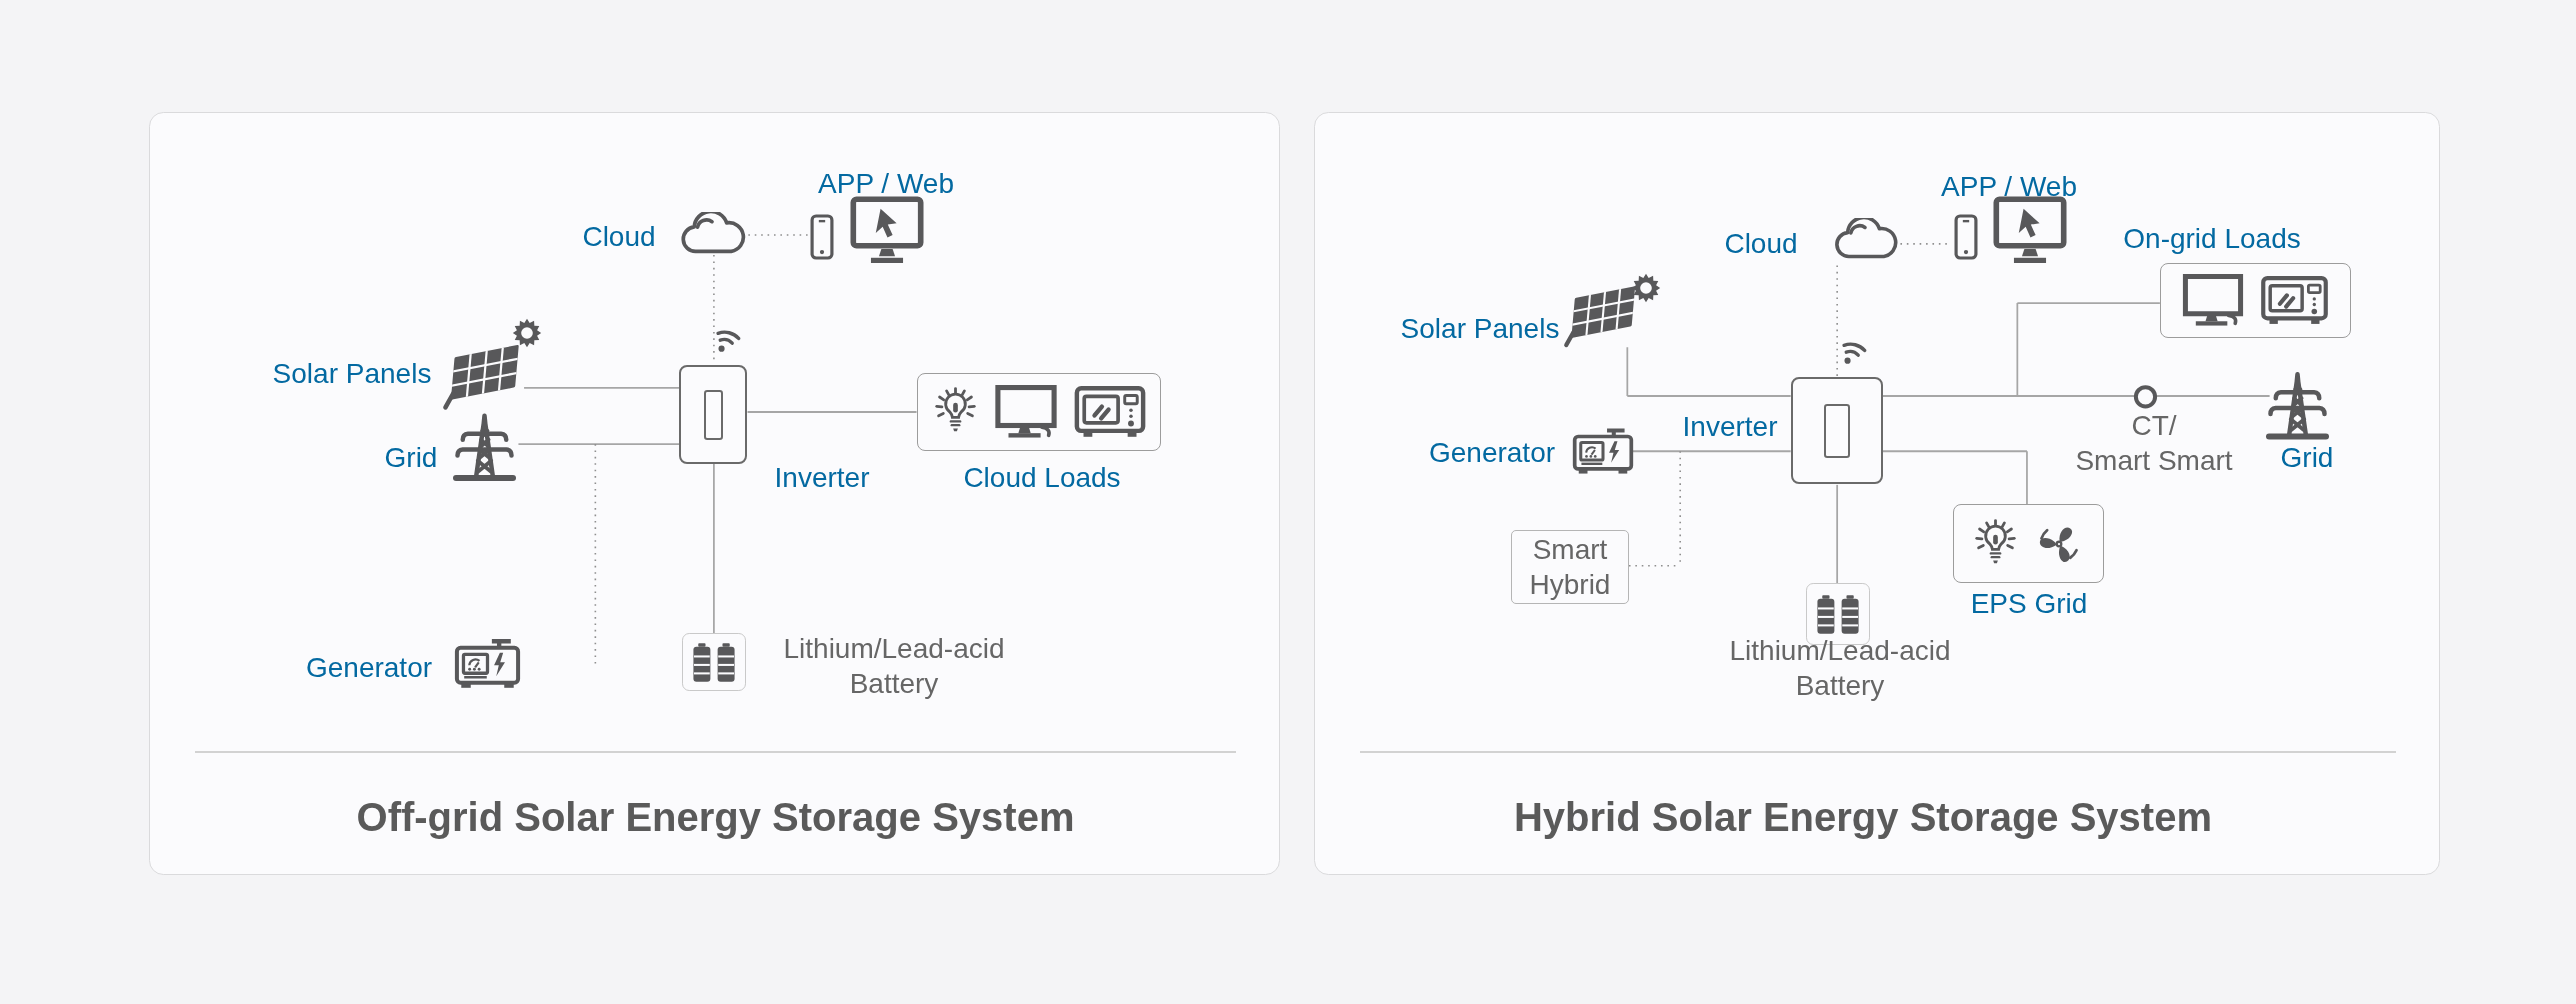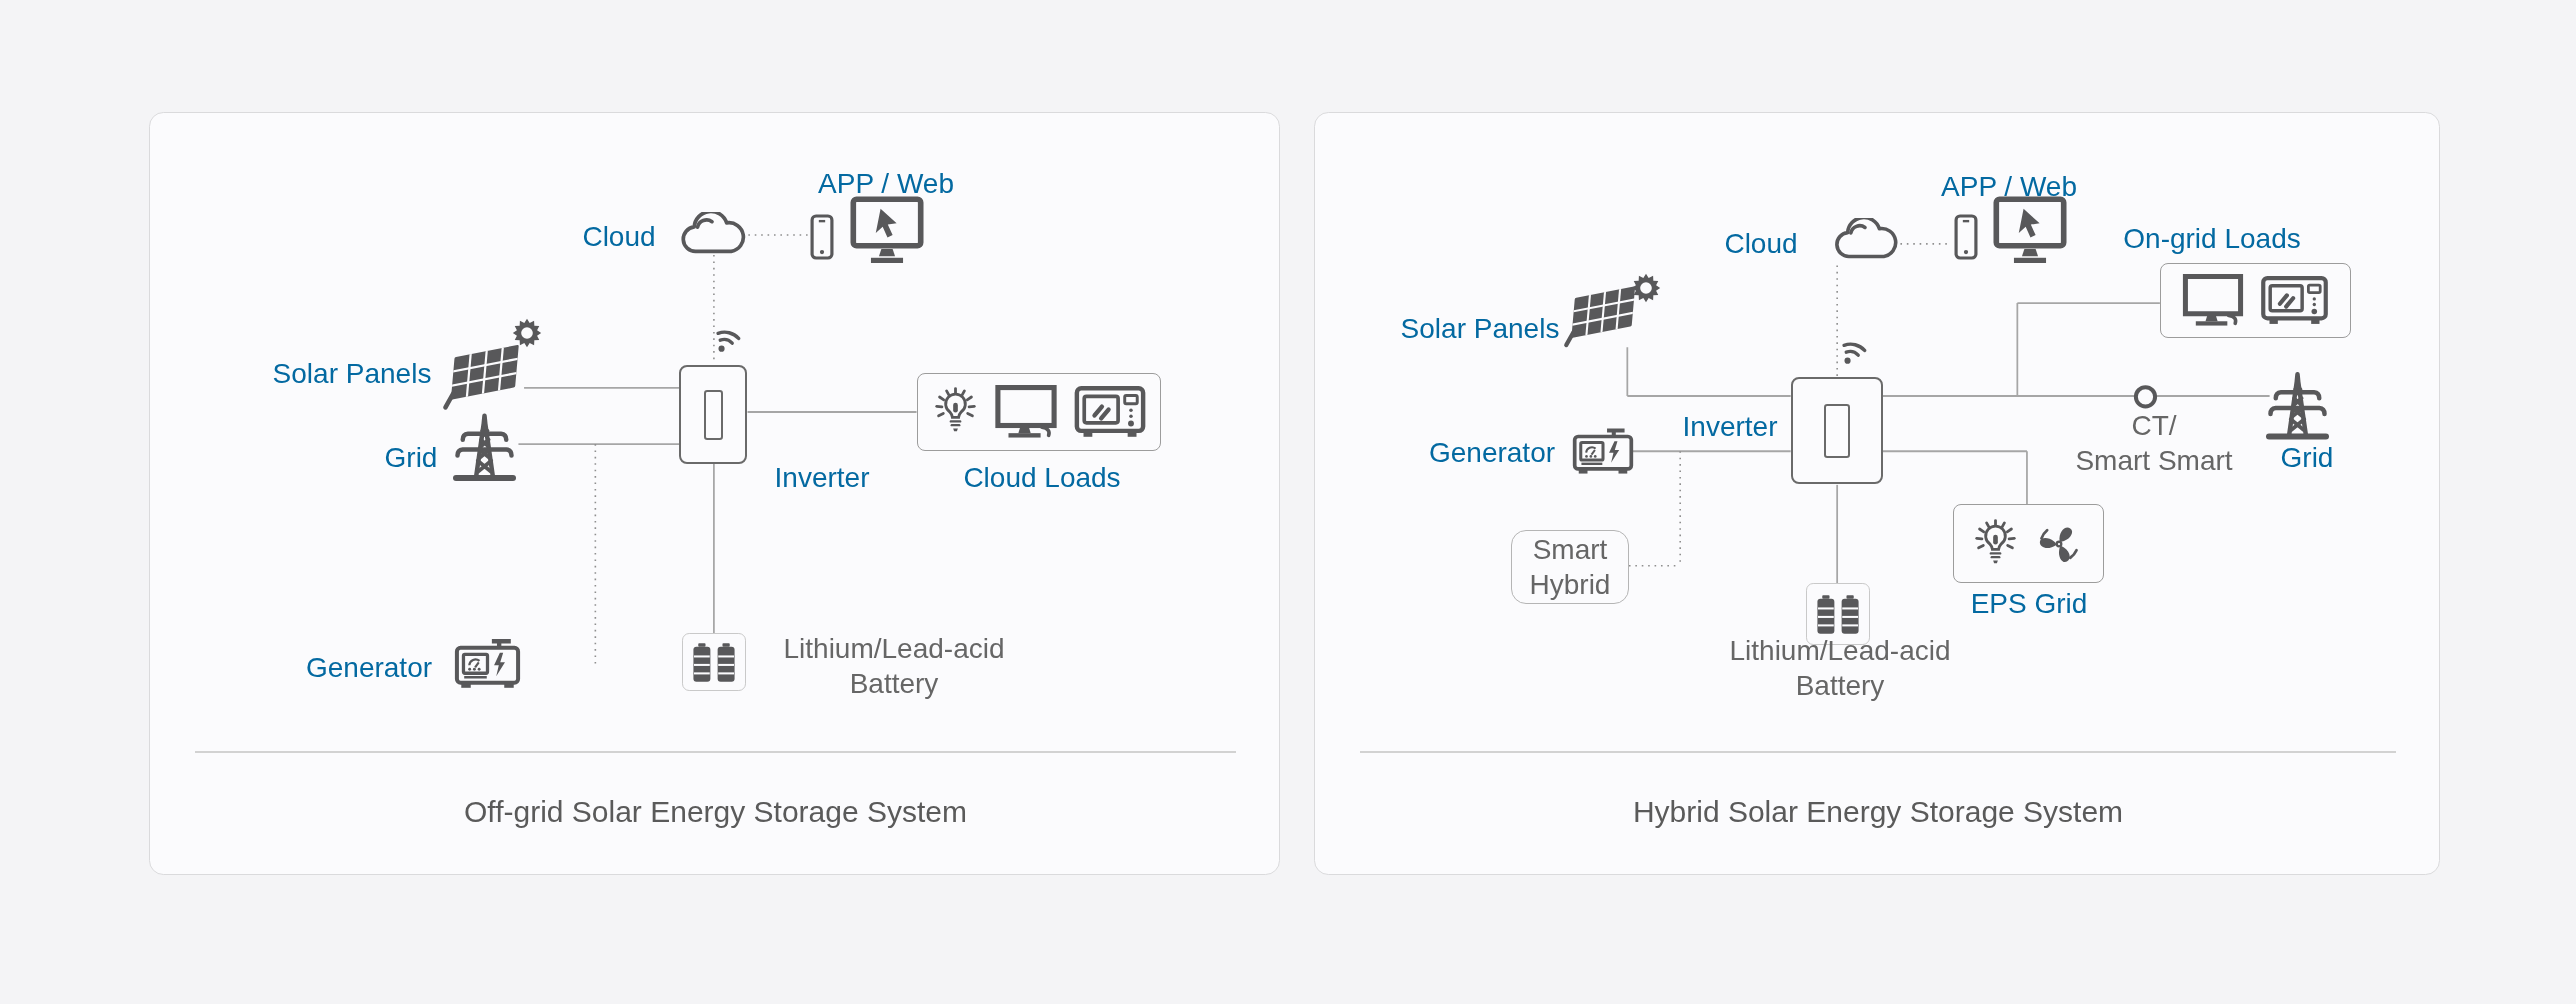--- a/index.html
+++ b/index.html
@@ -35,34 +35,34 @@
     position:absolute;border:1.6px solid #9c9c9c;border-radius:8px;
     box-sizing:border-box;display:flex;align-items:center;justify-content:center;
     gap:16px;background:#fbfbfd;
   }
   .minibox{
     position:absolute;border:1.6px solid #c9c9c9;border-radius:7.2px;
     box-sizing:border-box;display:flex;align-items:center;justify-content:center;
     background:#fbfbfd;
   }
   .textbox{
-    position:absolute;border:1.6px solid #b5b5b5;border-radius:15px;
+    position:absolute;border:1.6px solid #b5b5b5;border-radius:5px;
     box-sizing:border-box;display:flex;flex-direction:column;align-items:center;justify-content:center;
     font-size:28px;color:#666666;line-height:1.25;background:#fbfbfd;
   }
   .inverter{
     position:absolute;border:2.4px solid #6a6a6a;border-radius:8px;
     box-sizing:border-box;background:#fbfbfd;
     display:flex;align-items:center;justify-content:center;
   }
   .inverter .slot{border:2.4px solid #6a6a6a;border-radius:3.2px;box-sizing:border-box;}
   .divider{position:absolute;height:1.6px;background:#d2d2d2;}
   .title{
     position:absolute;text-align:center;
-    font-size:30px;font-weight:400;color:#5a5a5a;white-space:nowrap;
+    font-size:40px;font-weight:700;color:#5a5a5a;white-space:nowrap;
   }
 </style>
 </head>
 <body>
 
 <section class="card" style="left:149px;top:112px;width:1131px;height:763px;">
 
   <svg class="wires" width="1131" height="763" viewBox="0 0 1412 952">
     <path class="solid" d="M467 343 H661"></path>
     <path class="solid" d="M460 413 H661"></path>
@@ -434,15 +434,15 @@
           </g>
         </svg>
       </div>
   </div>
   <div class="lbl2" style="left:525px;top:555px">
     <span>Lithium/Lead-acid</span>
     <span>Battery</span>
   </div>
 
   <div class="divider" style="left:45px;top:638px;width:1036px"></div>
-  <div class="title" style="left:45px;top:682px;width:1036px">Hybrid Solar Energy Storage System</div>
+  <div class="title" style="left:30px;top:682px;width:1036px">Hybrid Solar Energy Storage System</div>
 </section>
 
 
 </body></html>

